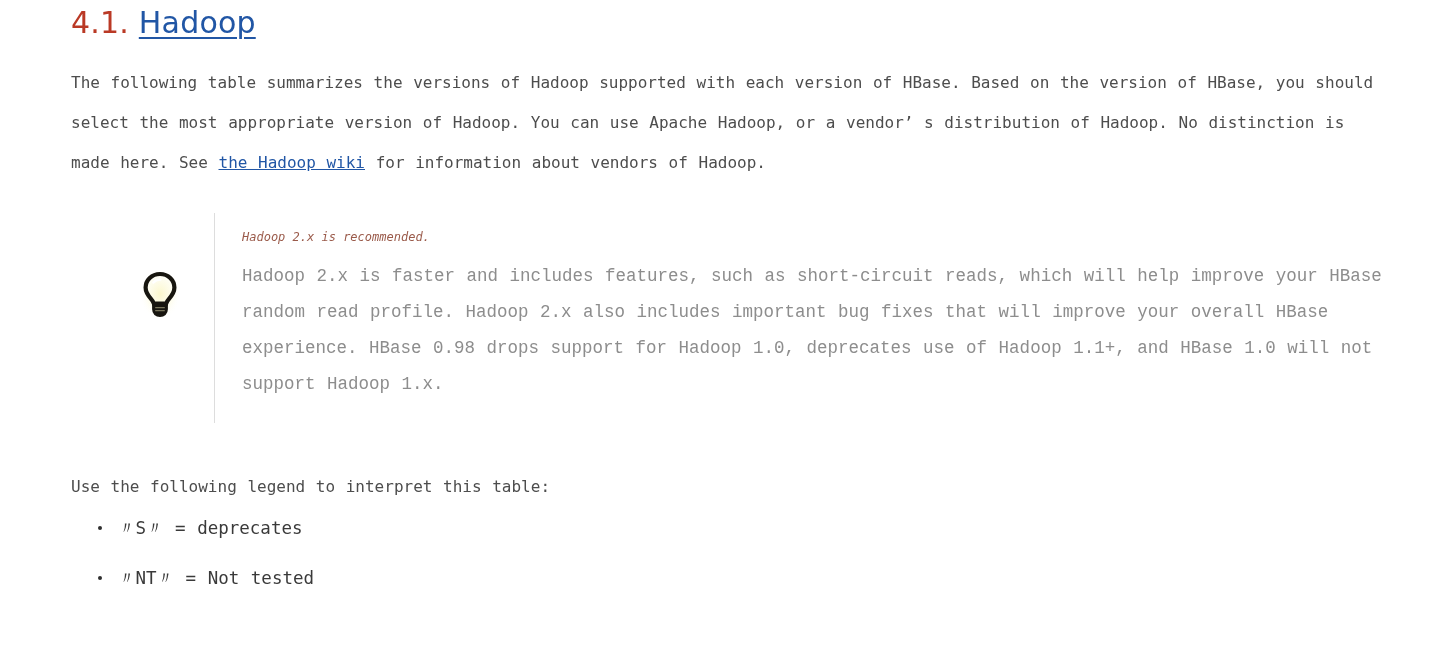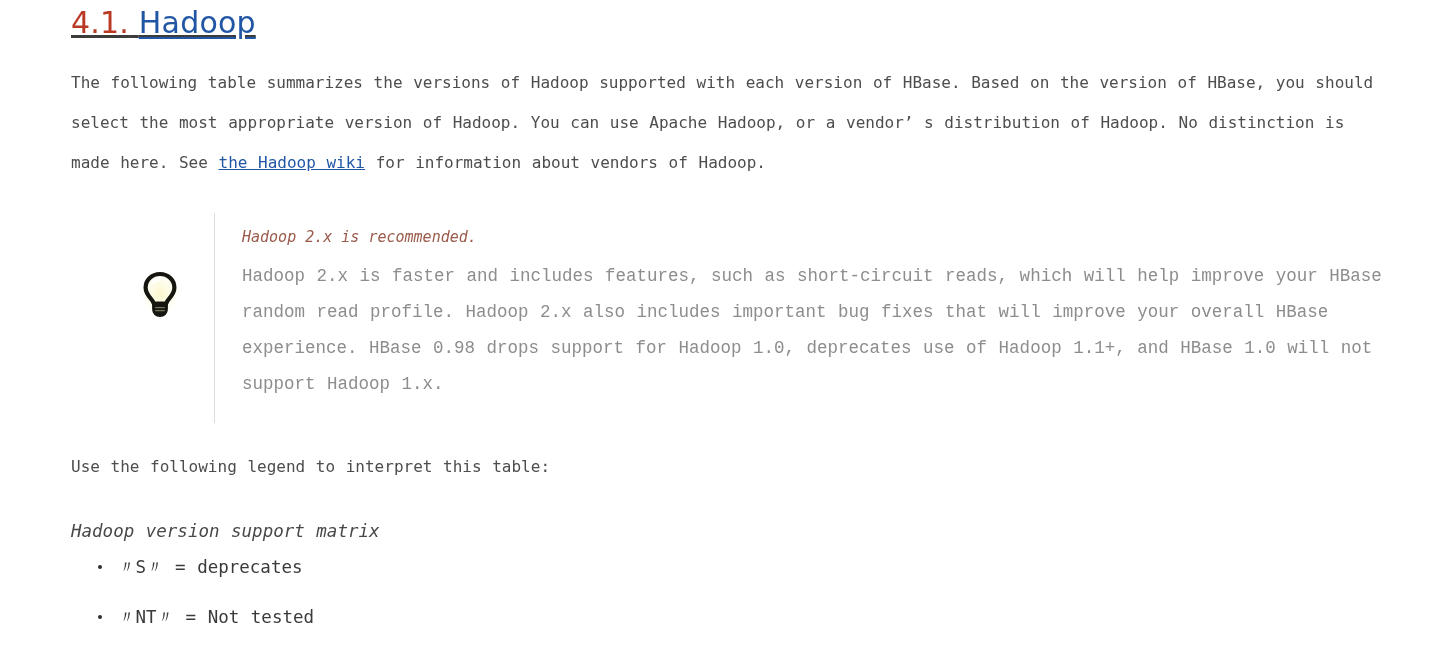--- a/index.html
+++ b/index.html
@@ -29,21 +29,20 @@
   .sect-heading {
     margin: 0;
     padding: 0;
     font-family: "DejaVu Sans", "Liberation Sans", sans-serif;
     font-size: 30px;
     font-weight: 400;
     line-height: 1;
     letter-spacing: 0.2px;
     padding-top: 8px;
     white-space: nowrap;
-    text-decoration: underline;
   }
   .sect-num {
     color: #ba3925;
     font-weight: 400;
   }
   .sect-link {
     color: #2156a5;
     text-decoration: underline;
     text-underline-offset: 4px;
     text-decoration-thickness: 2px;
@@ -100,38 +99,38 @@
     margin-right: 27px;
     min-height: 210px;
   }
   .admon-body {
     flex: 1;
     padding-top: 9px;
   }
   .admon-title {
     font-family: "DejaVu Sans Mono", "Liberation Mono", monospace;
     font-style: italic;
-    font-size: 15px;
+    font-size: 12px;
     line-height: 30px;
     color: #9a5a4a;
     margin: 0 0 6px 0;
   }
   .admon-text {
     font-family: Liberation Mono, monospace;
     font-size: 17.5px;
     line-height: 36px;
     color: #8d8d8d;
     margin: 0;
     max-width: 1160px;
     word-spacing: 1px;
   }
 
   
   .para-legend {
-    margin-top: 24px;
+    margin-top: 44px;
   }
   .matrix-caption {
     font-family: "DejaVu Sans Mono", "Liberation Mono", monospace;
     font-style: italic;
     font-size: 17.5px;
     line-height: 30px;
     color: #48484a;
     margin: 29px 0 0 0;
     word-spacing: 1px;
   }
@@ -197,20 +196,19 @@
     </div>
     <div class="admon-divider"></div>
     <div class="admon-body">
       <p class="admon-title">Hadoop 2.x is recommended.</p>
       <p class="admon-text">Hadoop 2.x is faster and includes features, such as short-circuit reads, which will help improve your HBase random read profile. Hadoop 2.x also includes important bug fixes that will improve your overall HBase experience. HBase 0.98 drops support for Hadoop 1.0, deprecates use of Hadoop 1.1+, and HBase 1.0 will not support Hadoop 1.x.</p>
     </div>
   </div>
 
   <p class="para para-legend">Use the following legend to interpret this table:</p>
 
-  <p class="matrix-caption">Hadoop version support matrix</p>
 
   <ul class="legend-list">
     <li><span class="legend-code">〃S〃 = deprecates</span></li>
     <li><span class="legend-code">〃NT〃 = Not tested</span></li>
   </ul>
 
 </div>
 
 </body></html>

